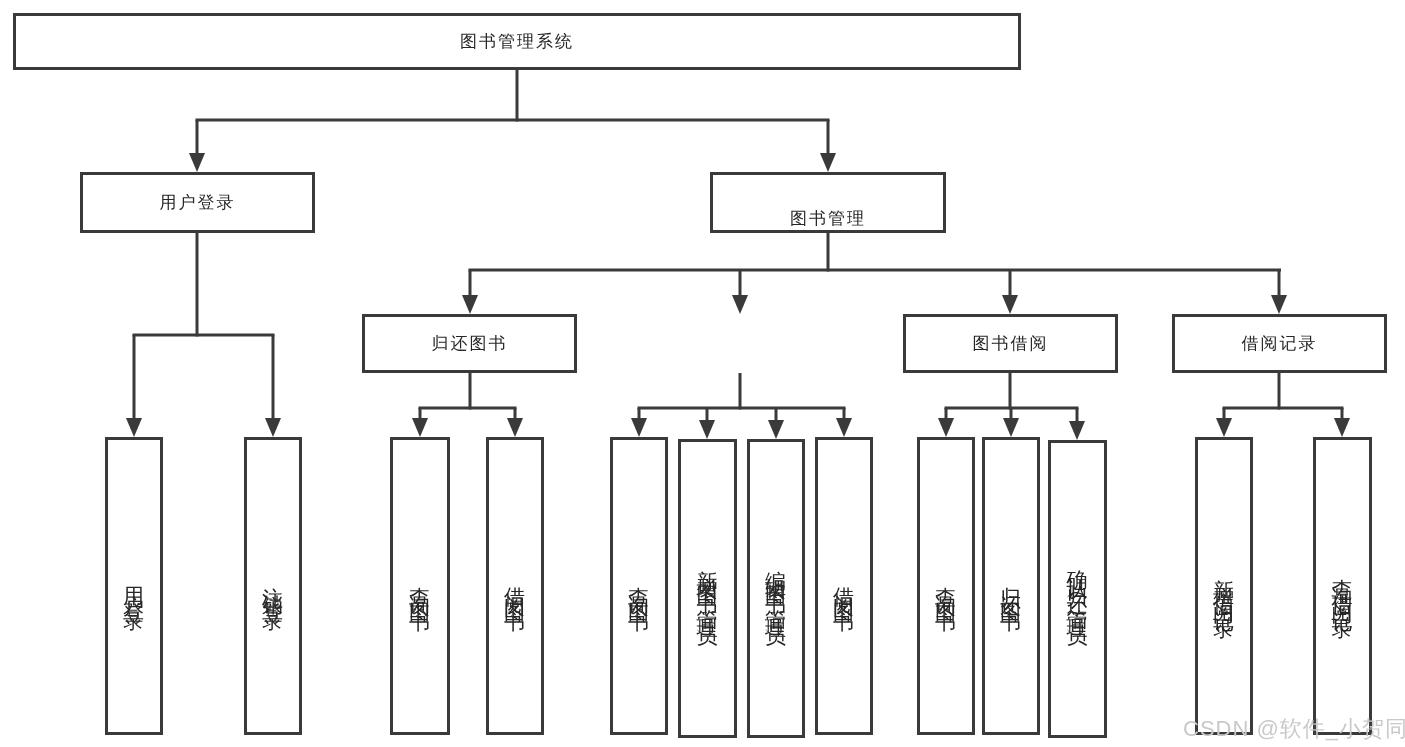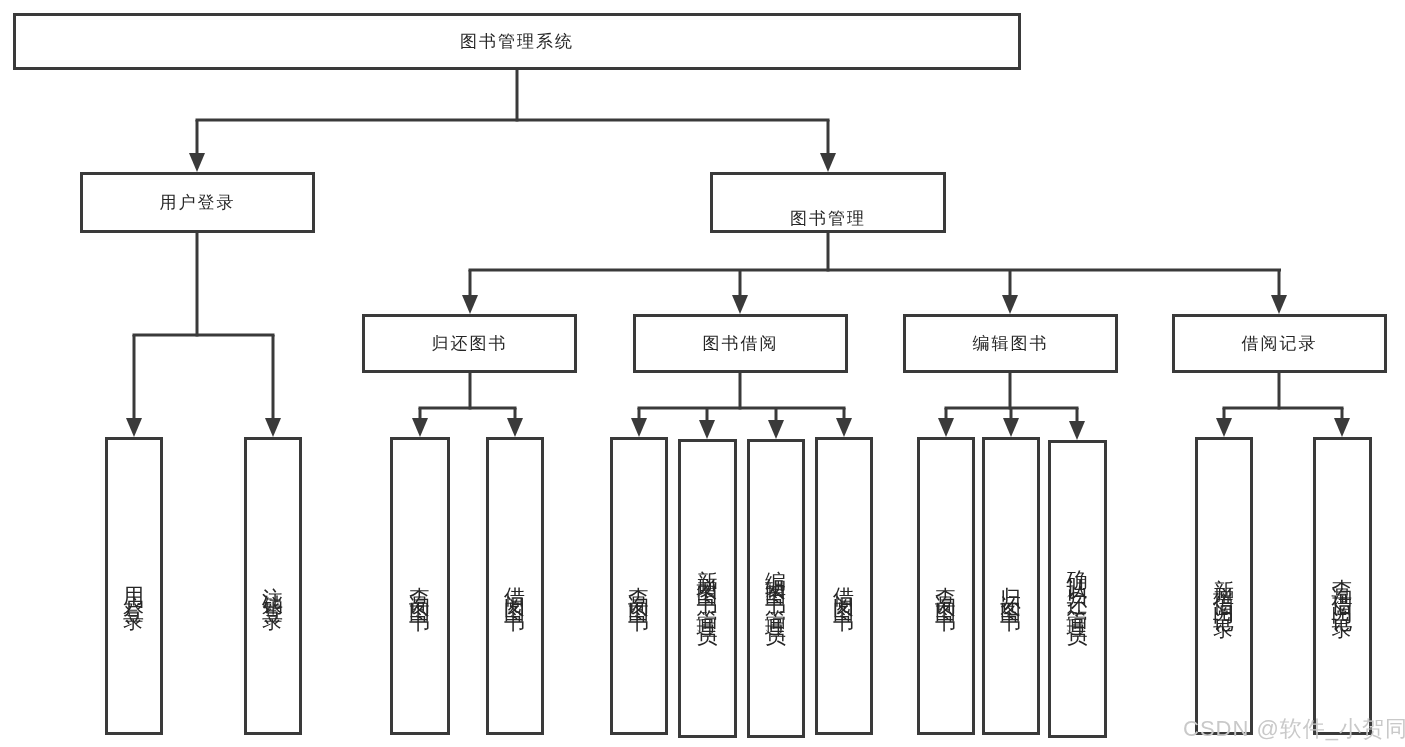--- a/index.html
+++ b/index.html
@@ -138,25 +138,22 @@
   <div class="hbox" style="left:80px; top:172px; width:235px; height:61px;">
     <span class="label">用户登录</span>
   </div>
   <div class="hbox" style="left:710px; top:172px; width:236px; height:61px;align-items:flex-end;">
     <span class="label">图书管理</span>
   </div>
 
   <div class="hbox" style="left:362px; top:314px; width:215px; height:59px;">
     <span class="label">归还图书</span>
   </div>
-  <div class="hbox" style="left:633px; top:314px; width:215px; height:59px;">
+  <div class="hbox" style="left:903px; top:314px; width:215px; height:59px;">
     <span class="label">图书借阅</span>
-  </div>
-  <div class="hbox" style="left:903px; top:314px; width:215px; height:59px;">
-    <span class="label">编辑图书</span>
   </div>
   <div class="hbox" style="left:1172px; top:314px; width:215px; height:59px;">
     <span class="label">借阅记录</span>
   </div>
 
   <div class="vbox" style="left:105px; top:437px; width:58px; height:298px;">
     <span class="label">用户登录</span>
   </div>
   <div class="vbox" style="left:244px; top:437px; width:58px; height:298px;">
     <span class="label">注销登录</span>

